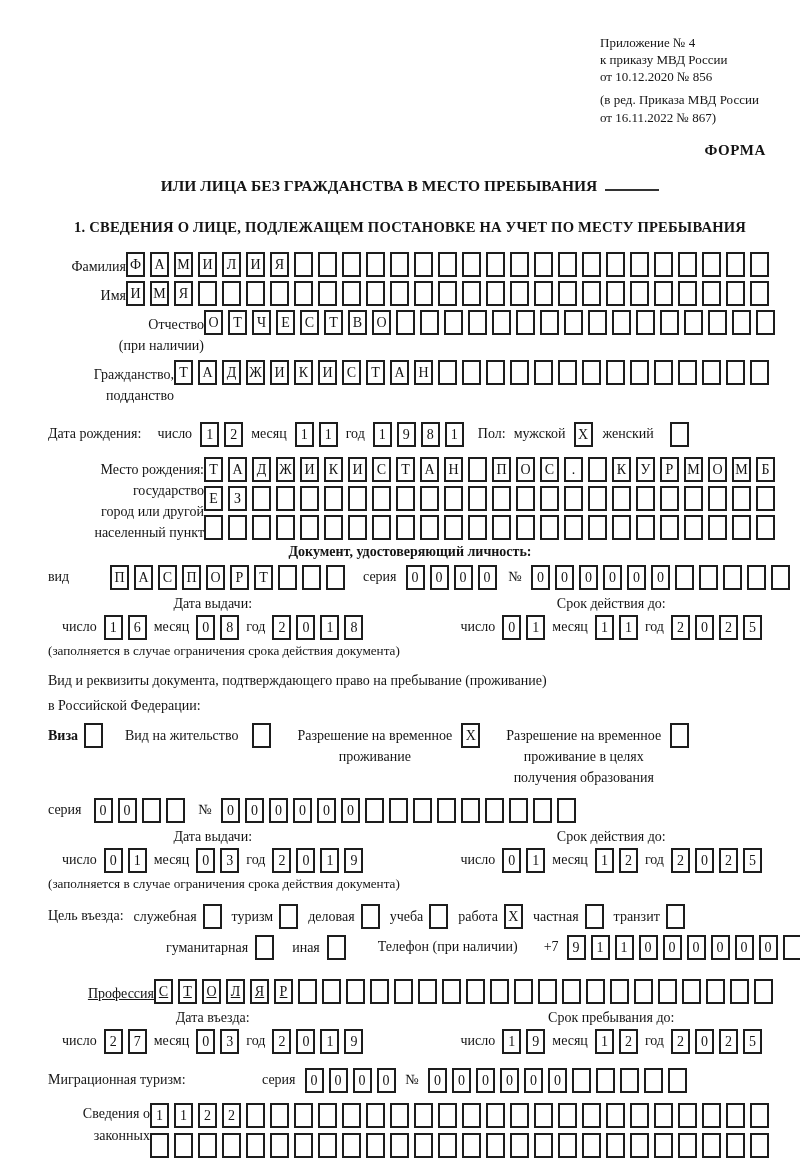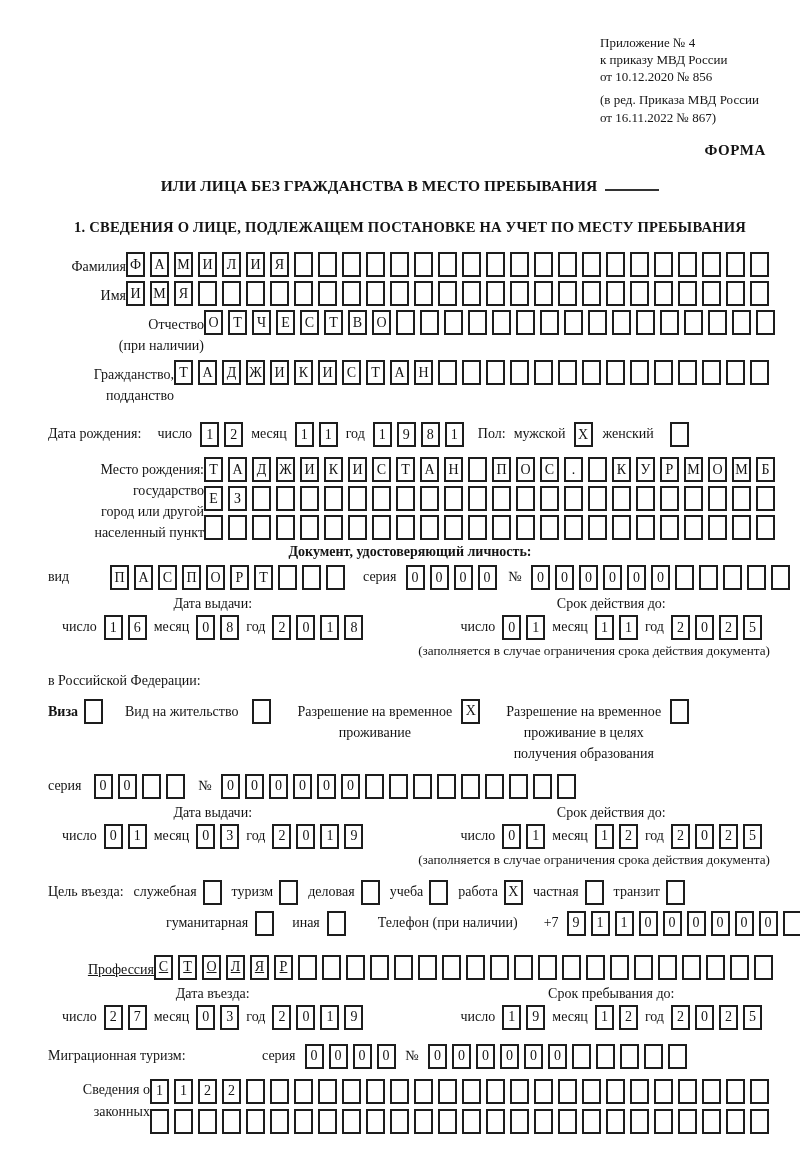--- a/index.html
+++ b/index.html
@@ -49,21 +49,21 @@
 
   .bp-rows .cells { margin-bottom:4px; }
 
   .doc-heading { text-align:center; font-weight:bold; font-size:14px; }
 
   .dates { display:flex; margin-top:6px; }
   .dcol.left { margin-left:14px; }
   .dcol.right { margin-left:auto; margin-right:10px; }
   .dhead { text-align:center; margin-bottom:3px; }
   .drow { display:flex; align-items:center; gap:7px; }
-  .restrict-note { text-align:right; font-size:13.2px; margin:3px 2px 0 0; }
+  .restrict-note { text-align:left; font-size:13.2px; margin:3px 2px 0 0; }
 
   .para { margin-top:10px; line-height:1.75; }
 
   .opt-row { display:flex; align-items:flex-start; margin-top:5px; }
   .opt { display:flex; align-items:flex-start; gap:9px; }
   .opt .lbl { text-align:center; line-height:1.5; padding-top:2px; }
   .opt + .opt { margin-left:24px; }
 
   .serial-row { margin-top:10px; }
   .purpose-row { margin-top:12px; }
@@ -432,20 +432,21 @@
             <span class="cell">0</span>
             <span class="cell">2</span>
             <span class="cell">5</span>
           </span>
       </div>
     </div>
   </div>
   <div class="restrict-note">(заполняется в случае ограничения срока действия документа)</div>
 
   <div class="para">
+    <div>Вид и реквизиты документа, подтверждающего право на пребывание (проживание)</div>
     <div>в Российской Федерации:</div>
   </div>
 
   <div class="opt-row">
     <div class="opt" style="gap:6px;font-weight:bold;">
       <span class="lbl">Виза</span>
       <span class="cellbox"></span>
     </div>
     <div class="opt" style="margin-left:22px; gap:14px;">
       <span class="lbl">Вид на жительство</span>

